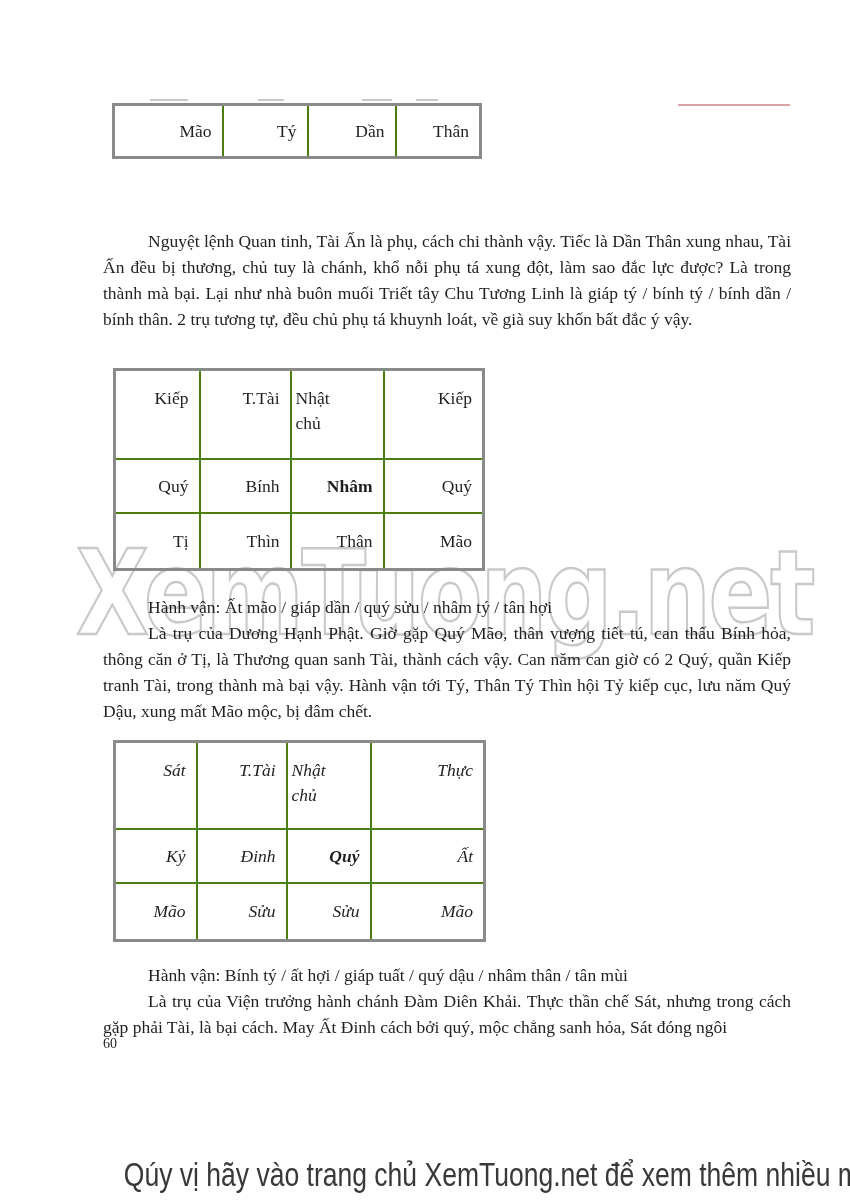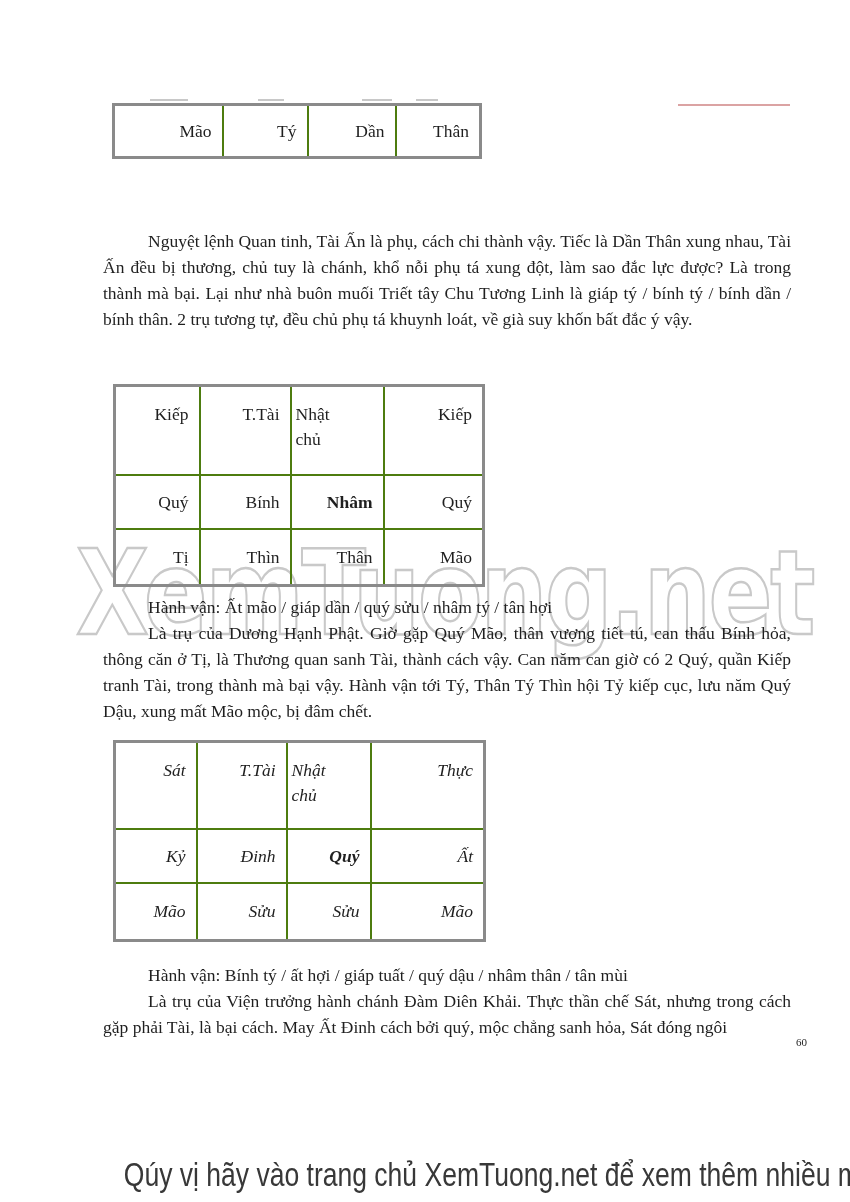--- a/index.html
+++ b/index.html
@@ -32,22 +32,22 @@
   }
   .ctable td{
     border:2px solid #4d7c0f;font-size:17.5px;line-height:25px;
     text-align:right;padding:0 10px 0 4px;vertical-align:middle;background:transparent;
   }
   .ctable tr.head td{vertical-align:top;padding-top:15px;}
   .ctable td .nl1{display:block;text-align:left;}
   .ctable td .nl2{display:block;text-align:left;}
   .ctable td.b{font-weight:bold;}
   
-  .pageno{position:absolute;left:119px;width:688px;top:1036px;z-index:2;
-    font-size:11px;text-align:right;}
+  .pageno{position:absolute;left:103px;width:688px;top:1036px;z-index:2;
+    font-size:14px;text-align:left;}
   .footer{position:absolute;left:0;top:1152px;width:850px;text-align:center;z-index:2;}
   .footer span{
     display:inline-block;font-family:"Liberation Sans", sans-serif;
     font-size:34px;line-height:44px;color:#383838;
     transform:scaleX(0.78);transform-origin:center top;white-space:nowrap;
   }
 </style>
 </head>
 <body>
 
@@ -73,21 +73,21 @@
       <td style="height:50px">Mão</td>
       <td>Tý</td>
       <td>Dần</td>
       <td>Thân</td>
     </tr>
   </tbody>
     </table>
 
   <div class="para" style="top:228px;">Nguyệt lệnh Quan tinh, Tài Ấn là phụ, cách chi thành vậy. Tiếc là Dần Thân xung nhau, Tài Ấn đều bị thương, chủ tuy là chánh, khổ nỗi phụ tá xung đột, làm sao đắc lực được? Là trong thành mà bại. Lại như nhà buôn muối Triết tây Chu Tương Linh là giáp tý / bính tý / bính dần / bính thân. 2 trụ tương tự, đều chủ phụ tá khuynh loát, về già suy khốn bất đắc ý vậy.</div>
 
-  <table class="ctable" style="left:113px;top:384px;">
+  <table class="ctable" style="left:113px;top:368px;">
     <colgroup>
         <col style="width:85px">
         <col style="width:91px">
         <col style="width:93px">
         <col style="width:100px">
       </colgroup>
     <tbody>
         <tr class="head">
       <td style="height:72px">Kiếp</td>
       <td>T.Tài</td>

